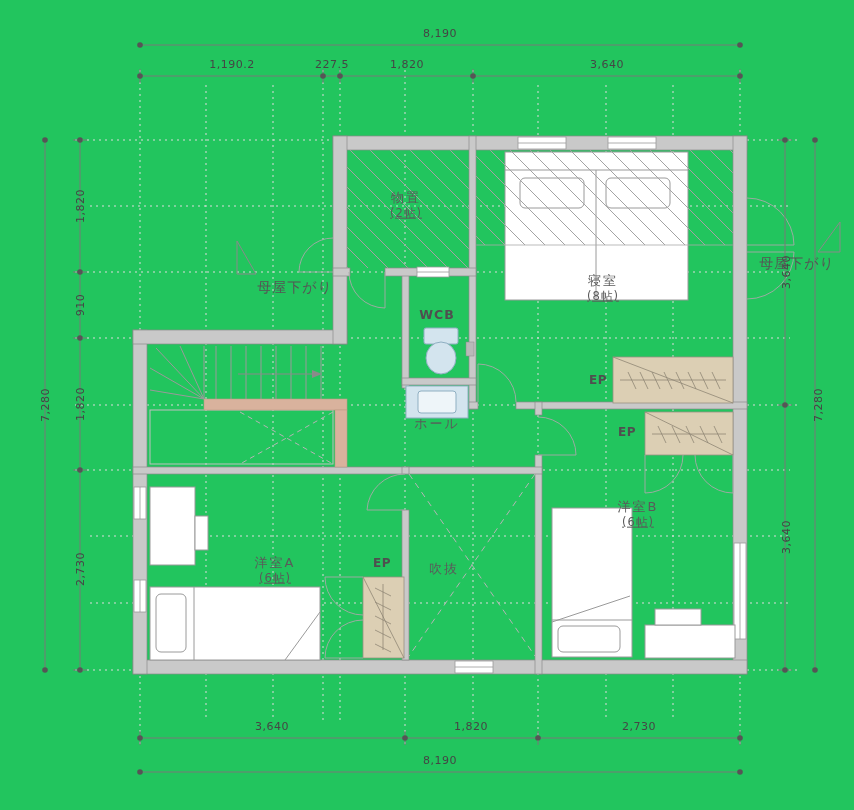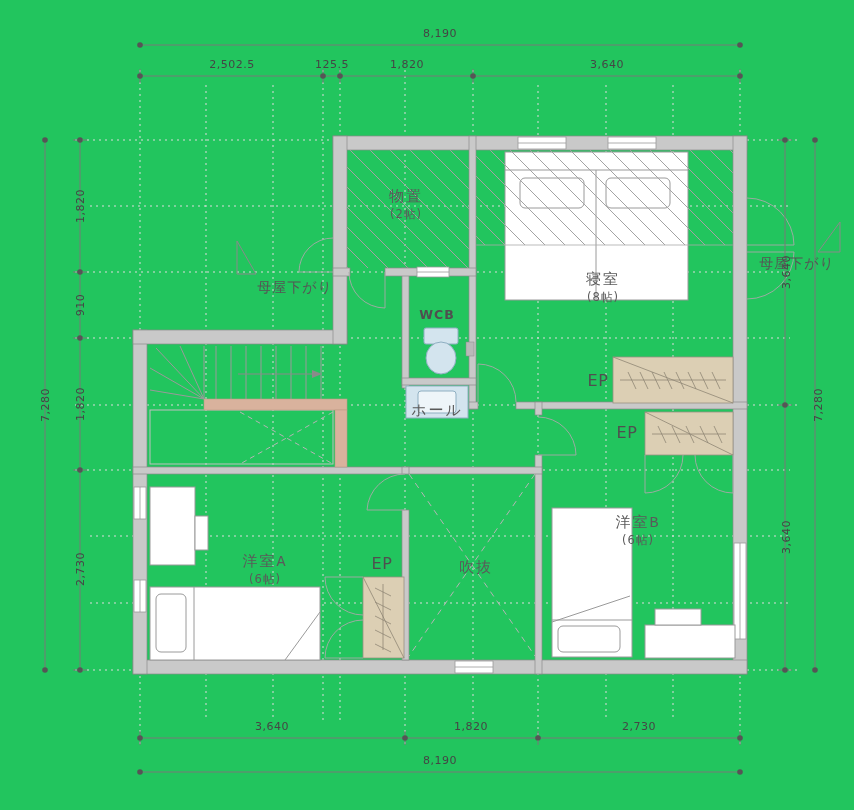--- a/index.html
+++ b/index.html
@@ -1,23 +1,23 @@
 <!DOCTYPE html>
 <html><head>
 <meta charset="utf-8">
 <style>
   html,body{margin:0;padding:0;background:#ffffff;}
   .canvas{position:relative;width:854px;height:810px;background:#22c55e;overflow:hidden;
           font-family:"DejaVu Sans","Liberation Sans",sans-serif;padding-left:44px;}
   .canvas svg{position:absolute;left:0;top:0;}
   .lbl{position:absolute;transform:translate(-50%,-50%);text-align:center;color:#5a5a5a;white-space:nowrap;}
-  .room-name{font-size:15px;letter-spacing:2px;line-height:1.3;font-family:Liberation Mono, monospace;}
-  .room-size{font-size:11.5px;letter-spacing:1px;line-height:1.2;}
+  .room-name{font-size:13px;letter-spacing:2px;line-height:1.3;}
+  .room-size{font-size:11.5px;letter-spacing:1px;line-height:1.2;text-decoration:underline;}
   .wc{font-size:12.5px;font-weight:600;color:#4f4f4f;letter-spacing:1px;text-align:center;}
-  .ep{font-size:16px;font-weight:normal;color:#4f4f4f;letter-spacing:.5px;}
+  .ep{font-size:12px;font-weight:bold;color:#4f4f4f;letter-spacing:.5px;}
   .moya{font-size:14px;color:#555;letter-spacing:1px;}
   .dim{position:absolute;transform:translate(-50%,-50%);font-size:11px;color:#454545;
        letter-spacing:.5px;white-space:nowrap;}
   .dim.v{transform:translate(-50%,-50%) rotate(-90deg);}
 </style>
 </head>
 <body>
 
 <div class="canvas">
 
@@ -278,22 +278,22 @@
         <circle cx="80" cy="670" r="2.8"></circle>
     <circle cx="785" cy="140" r="2.8"></circle>
         <circle cx="785" cy="405" r="2.8"></circle>
         <circle cx="785" cy="670" r="2.8"></circle>
     <circle cx="815" cy="140" r="2.8"></circle>
         <circle cx="815" cy="670" r="2.8"></circle>
   </g>
 </svg>
 
 <span class="dim" style="left:440px;top:33px">8,190</span>
-<span class="dim" style="left:232px;top:64px">2,502.5</span>
-<span class="dim" style="left:332px;top:64px">125.5</span>
+<span class="dim" style="left:232px;top:64px">1,190.2</span>
+<span class="dim" style="left:332px;top:64px">227.5</span>
 <span class="dim" style="left:407px;top:64px">1,820</span>
 <span class="dim" style="left:607px;top:64px">3,640</span>
 <span class="dim" style="left:272px;top:726px">3,640</span>
 <span class="dim" style="left:471px;top:726px">1,820</span>
 <span class="dim" style="left:639px;top:726px">2,730</span>
 <span class="dim" style="left:440px;top:760px">8,190</span>
 <span class="dim v" style="left:45px;top:405px">7,280</span>
 <span class="dim v" style="left:80px;top:206px">1,820</span>
 <span class="dim v" style="left:80px;top:305px">910</span>
 <span class="dim v" style="left:80px;top:404px">1,820</span>
@@ -304,27 +304,27 @@
 
 <div class="lbl" style="left:406px;top:205px">
   <div class="room-name">物置</div>
   <div class="room-size">(2帖)</div>
 </div>
 <div class="lbl" style="left:603px;top:288px">
   <div class="room-name">寝室</div>
   <div class="room-size">(8帖)</div>
 </div>
 <span class="lbl wc" style="left:437px;top:314px">WCB</span>
-<span class="lbl room-name" style="left:437px;top:412px">ホール</span>
-<div class="lbl" style="left:265px;top:570px">
+<span class="lbl room-name" style="left:437px;top:424px">ホール</span>
+<div class="lbl" style="left:275px;top:570px">
   <div class="room-name">洋室A</div>
   <div class="room-size">(6帖)</div>
 </div>
-<span class="lbl room-name" style="left:476px;top:569px">吹抜</span>
-<div class="lbl" style="left:638px;top:531px">
+<span class="lbl room-name" style="left:444px;top:569px">吹抜</span>
+<div class="lbl" style="left:638px;top:514px">
   <div class="room-name">洋室B</div>
   <div class="room-size">(6帖)</div>
 </div>
 
 <span class="lbl ep" style="left:598px;top:380px">EP</span>
 <span class="lbl ep" style="left:627px;top:432px">EP</span>
 <span class="lbl ep" style="left:382px;top:563px">EP</span>
 <span class="lbl moya" style="left:295px;top:288px">母屋下がり</span>
 <span class="lbl moya" style="left:797px;top:264px">母屋下がり</span>
 

